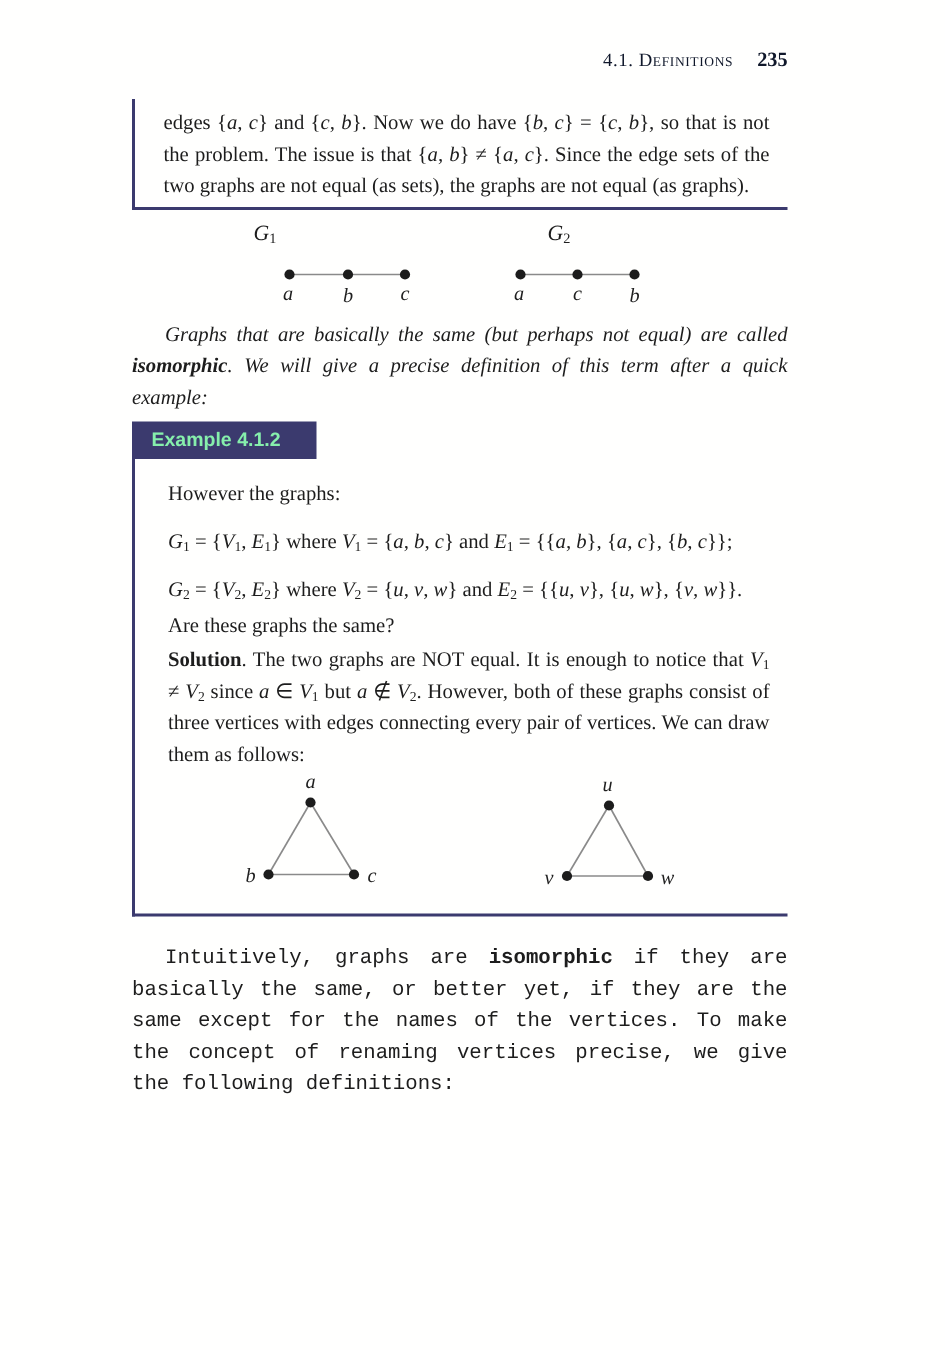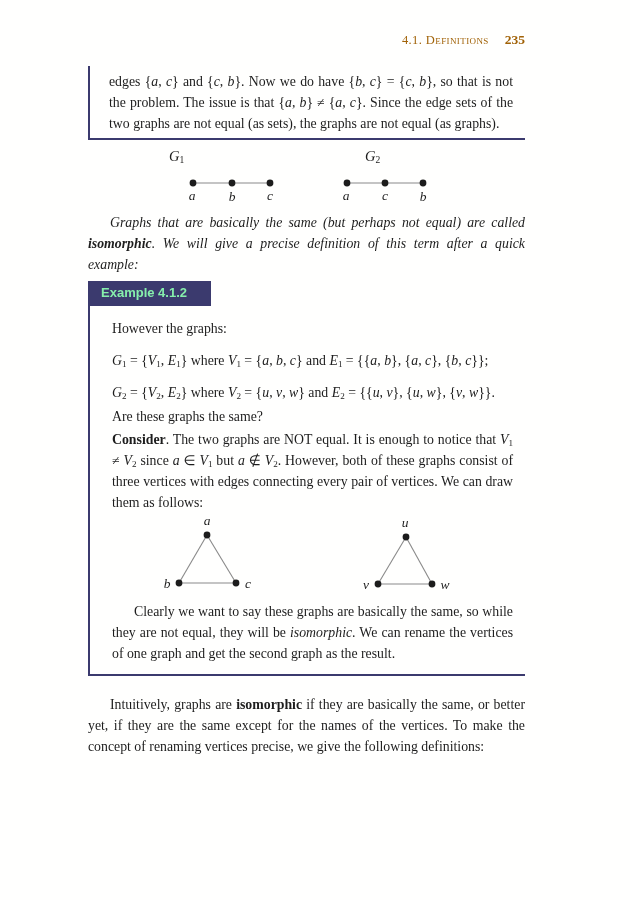--- a/index.html
+++ b/index.html
@@ -5,36 +5,36 @@
   :root { --accent:#3b3a6e; --ink:#1d1d1d; --edge:#8a8a8a; }
   * { box-sizing: border-box; }
   html,body { margin:0; padding:0; background:#ffffff; }
   .page {
     position:relative; width:630px; height:900px; background:#fffffe;
     font-family:"Liberation Serif", serif; font-size:13.8px; line-height:21px;
     color:var(--ink); overflow:hidden;
   }
   .header {
     position:absolute; top:29px; left:88px; width:437px;
-    text-align:right; font-size:12.5px; color:#a16207;
+    text-align:right; font-size:12.5px; color:#0f172a;
   }
   .sc { font-variant:small-caps; letter-spacing:0.4px; }
   .pagenum { font-weight:bold; font-size:13.5px; margin-left:16px; }
   .content { position:absolute; top:66px; left:88px; width:437px; text-align:justify; }
   p { margin:0; }
   i { font-style:italic; }
   sub { font-size:0.66em; vertical-align:-0.22em; line-height:0; font-style:normal; }
   .quote-box {
     border-left:2px solid var(--accent);
     border-bottom:2px solid var(--accent);
     padding:5px 12px 4px 19px;
   }
   .p-even { margin-top:20px; text-indent:22px; }
   .p-graphs { margin-top:8px; text-indent:22px;font-style:italic; }
-  .p-intuit { margin-top:18px; text-indent:22px; }
+  .p-intuit { margin-top:18px; text-indent:22px;font-family:Liberation Mono, monospace; }
   .fig1 { position:relative; height:58px; margin-top:6px; }
   .glabel { position:absolute; top:0; font-size:14.5px; font-style:normal; }
   .fig-svg { position:absolute; left:0; }
   .mathlabel {
     font-family:"Liberation Serif", serif; font-style:italic;
     font-size:13.5px; fill:#1f1f1f; text-anchor:middle;
   }
   .vdot { fill:#1c1c1c; }
   .vedge { stroke:var(--edge); stroke-width:1.1; }
   .example-tab {
@@ -93,21 +93,21 @@
 
     <p class="p-graphs">Graphs that are basically the same (but perhaps not equal) are called <b>isomorphic</b>.  We will give a precise definition of this term after a quick example:</p>
 
     <div class="example-tab">Example 4.1.2</div>
 
     <div class="example-body">
       <p>However the graphs:</p>
       <p class="eq"><i>G</i><sub>1</sub> = {<i>V</i><sub>1</sub>, <i>E</i><sub>1</sub>} where <i>V</i><sub>1</sub> = {<i>a</i>, <i>b</i>, <i>c</i>} and <i>E</i><sub>1</sub> = {{<i>a</i>, <i>b</i>}, {<i>a</i>, <i>c</i>}, {<i>b</i>, <i>c</i>}};</p>
       <p class="eq"><i>G</i><sub>2</sub> = {<i>V</i><sub>2</sub>, <i>E</i><sub>2</sub>} where <i>V</i><sub>2</sub> = {<i>u</i>, <i>v</i>, <i>w</i>} and <i>E</i><sub>2</sub> = {{<i>u</i>, <i>v</i>}, {<i>u</i>, <i>w</i>}, {<i>v</i>, <i>w</i>}}.</p>
       <p class="question">Are these graphs the same?</p>
-      <p class="solution"><b>Consider</b>.  The two graphs are NOT equal.  It is enough to notice that <i>V</i><sub>1</sub> ≠ <i>V</i><sub>2</sub> since <i>a</i> ∈ <i>V</i><sub>1</sub> but <i>a</i> ∉ <i>V</i><sub>2</sub>.  However, both of these graphs consist of three vertices with edges connecting every pair of vertices. We can draw them as follows:</p>
+      <p class="solution"><b>Solution</b>.  The two graphs are NOT equal.  It is enough to notice that <i>V</i><sub>1</sub> ≠ <i>V</i><sub>2</sub> since <i>a</i> ∈ <i>V</i><sub>1</sub> but <i>a</i> ∉ <i>V</i><sub>2</sub>.  However, both of these graphs consist of three vertices with edges connecting every pair of vertices. We can draw them as follows:</p>
 
       <div class="fig2">
         <svg class="fig-svg" style="top:0;" width="401" height="84" viewBox="0 0 401 84">
           <line class="vedge" x1="95" y1="20" x2="67" y2="68"></line>
           <line class="vedge" x1="95" y1="20" x2="124" y2="68"></line>
           <line class="vedge" x1="67" y1="68" x2="124" y2="68"></line>
           <circle class="vdot" cx="95" cy="20" r="3.4"></circle>
           <circle class="vdot" cx="67" cy="68" r="3.4"></circle>
           <circle class="vdot" cx="124" cy="68" r="3.4"></circle>
           <text class="mathlabel" x="95" y="10">a</text>
@@ -118,19 +118,18 @@
           <line class="vedge" x1="266" y1="69" x2="320" y2="69"></line>
           <circle class="vdot" cx="294" cy="22" r="3.4"></circle>
           <circle class="vdot" cx="266" cy="69" r="3.4"></circle>
           <circle class="vdot" cx="320" cy="69" r="3.4"></circle>
           <text class="mathlabel" x="293" y="12">u</text>
           <text class="mathlabel" x="254" y="74">v</text>
           <text class="mathlabel" x="333" y="74">w</text>
         </svg>
       </div>
 
-      <p class="closing">Clearly we want to say these graphs are basically the same, so while they are not equal, they will be <i>isomorphic</i>.  We can rename the vertices of one graph and get the second graph as the result.</p>
     </div>
 
     <p class="p-intuit">Intuitively, graphs are <b>isomorphic</b> if they are basically the same, or better yet, if they are the same except for the names of the vertices.  To make the concept of renaming vertices precise, we give the following definitions:</p>
 
   </div>
 </div>
 
 </body></html>

